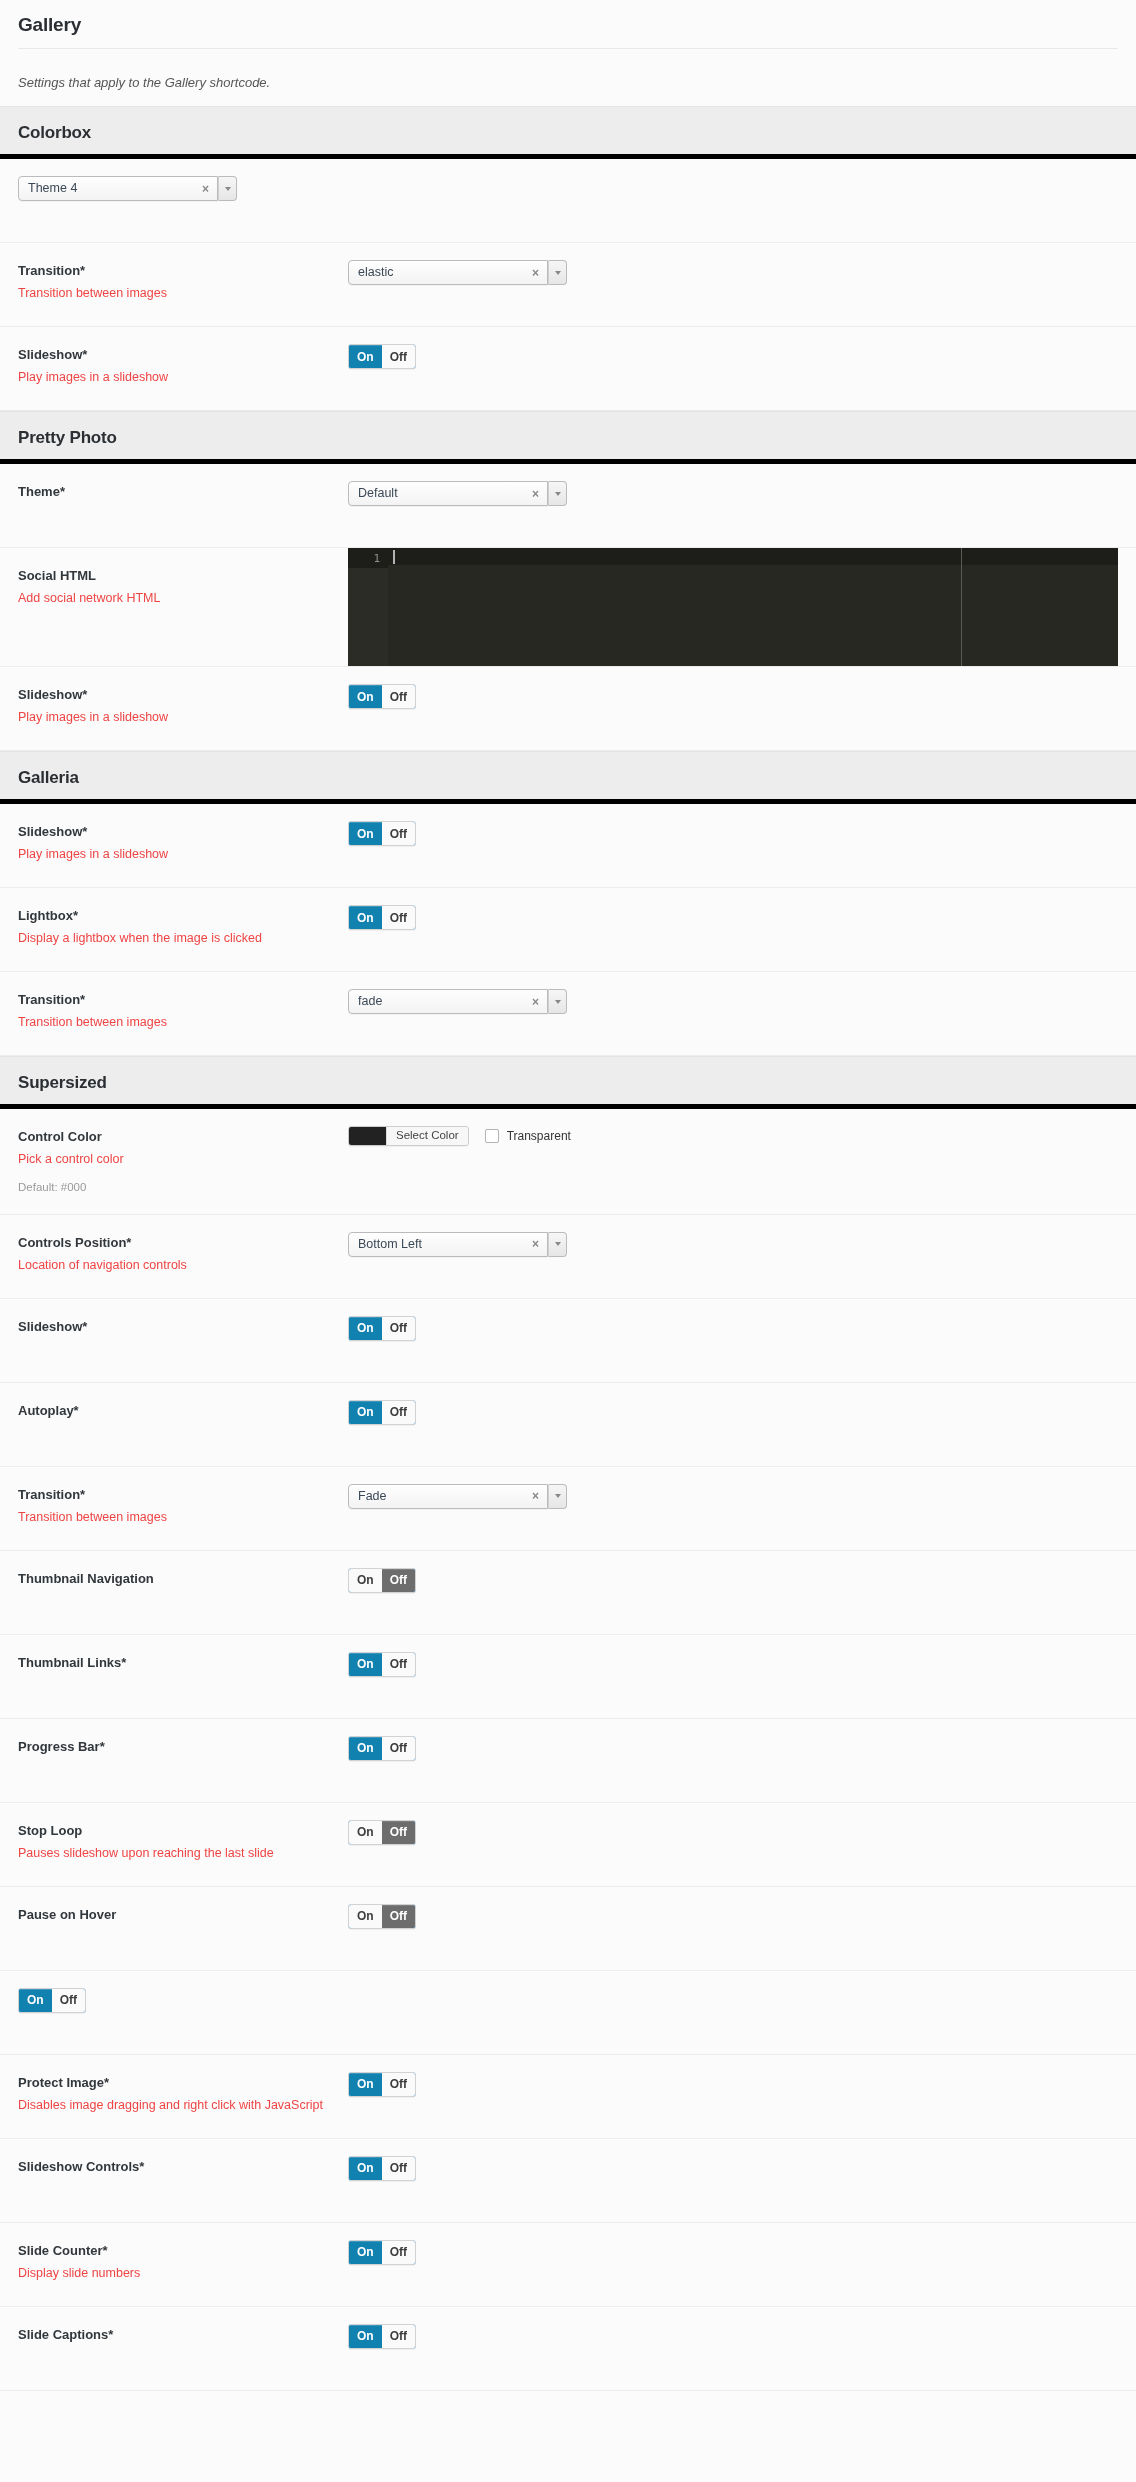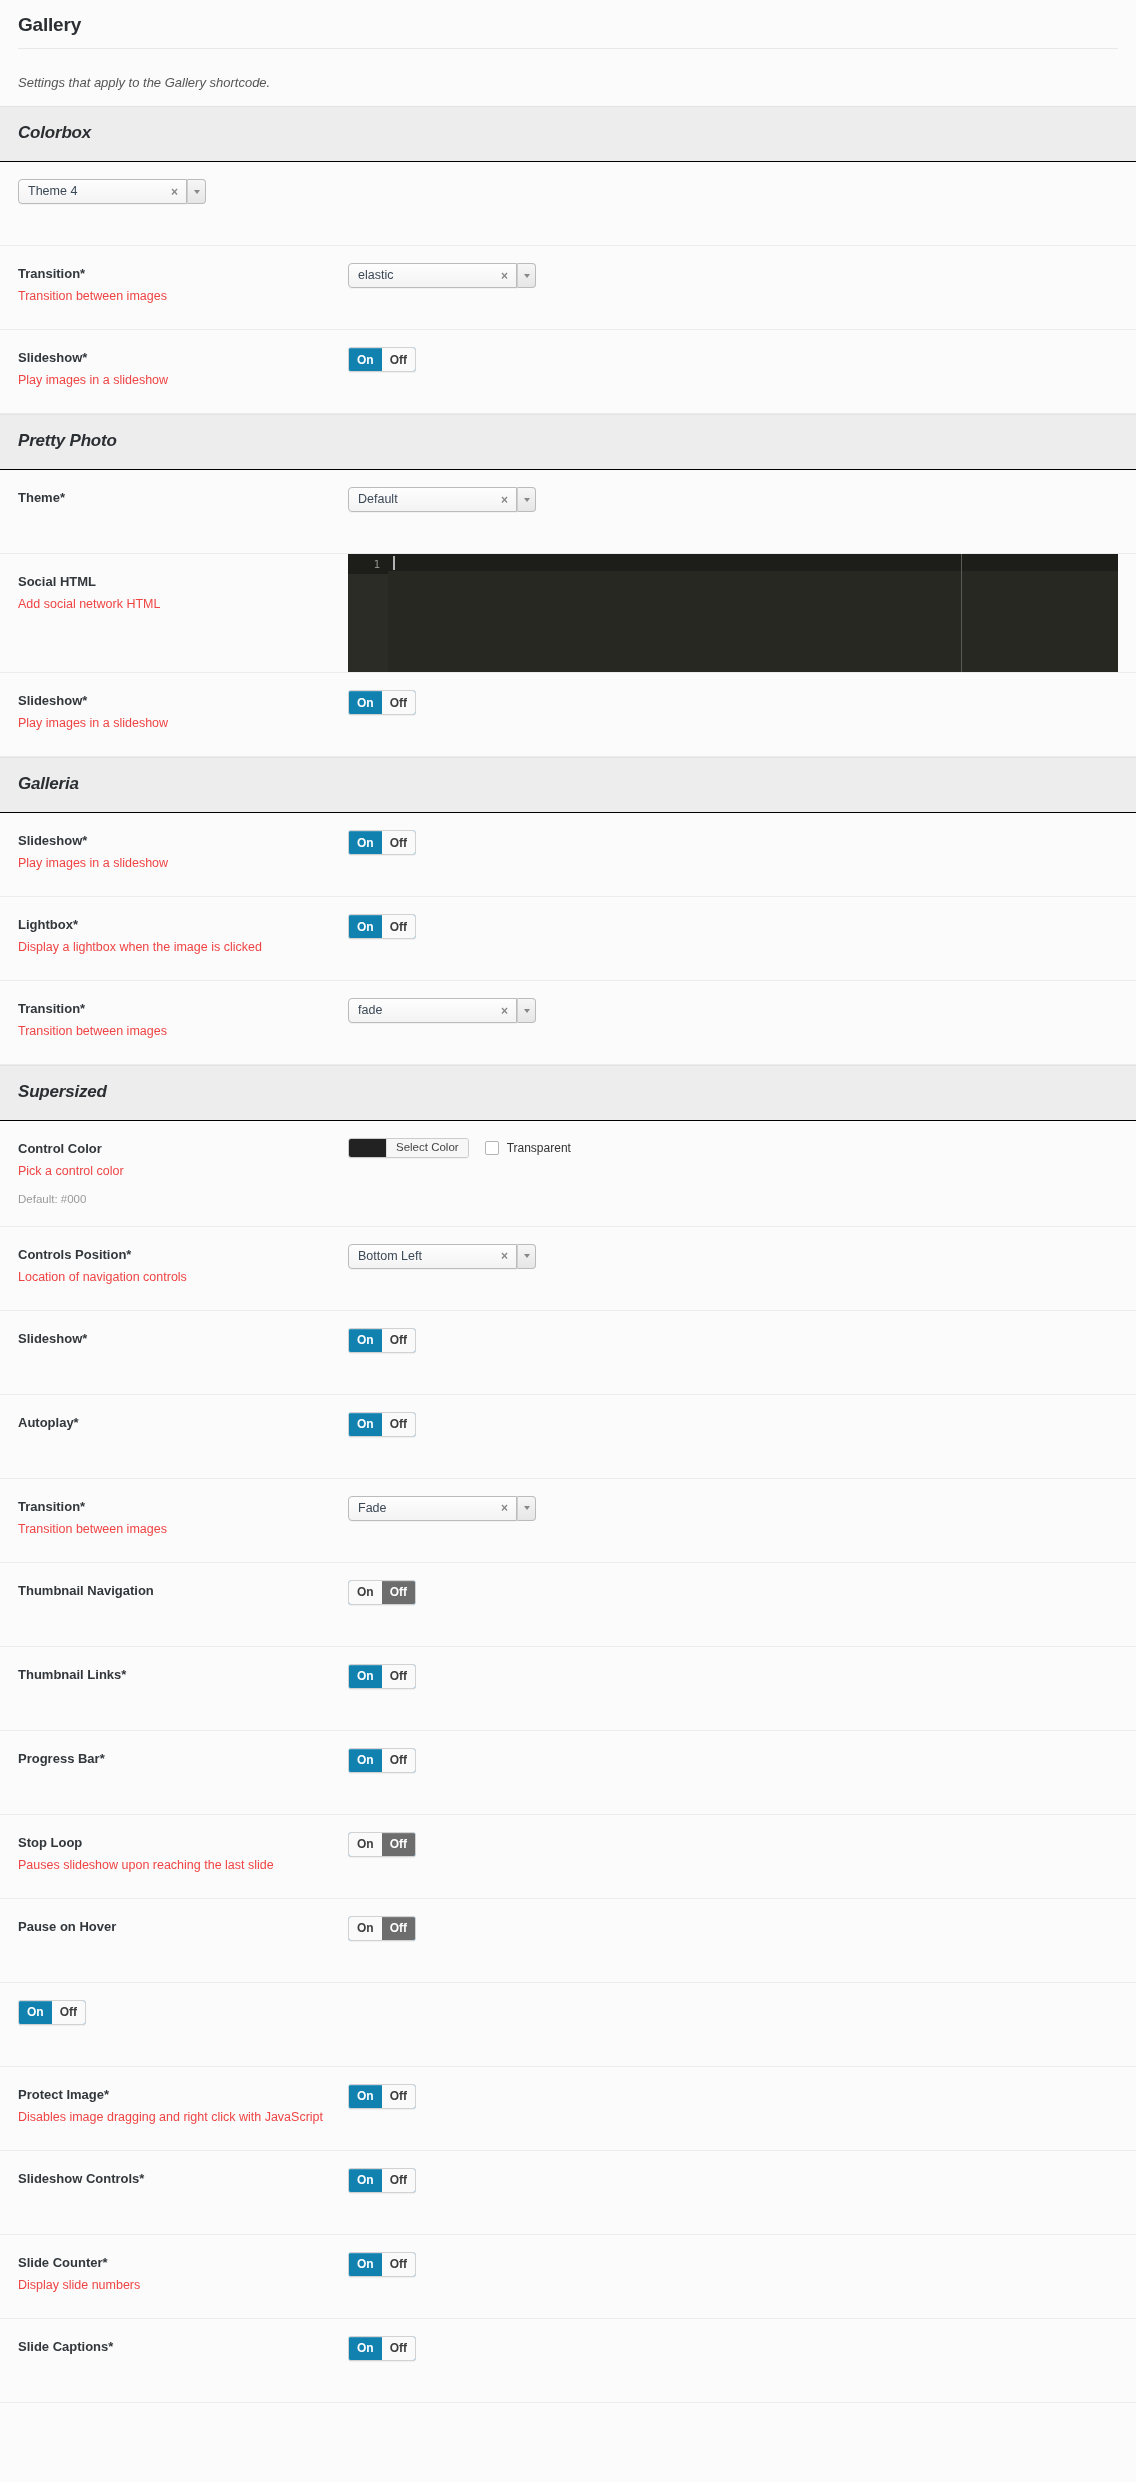--- a/index.html
+++ b/index.html
@@ -21,23 +21,22 @@
   .page-head-rule { height: 1px; background: #e8e8e8; margin: 12px 0 0 0; }
   .page-desc {
     padding: 14px 18px 16px 18px;
     font-size: 13px; font-style: italic; color: #555;
   }
 
   
   .section-head {
     background: #ededed;
     border-top: 1px solid #e3e3e3;
-    border-bottom: 1px solid #000000;
-    padding: 16px 18px 18px 18px;
-    font-style: italic;
+    border-bottom: 5px solid #000000;
+    padding: 16px 18px 11px 18px;
   }
   .section-head h2 {
     margin: 0; font-size: 17px; font-weight: 700; color: #2b2f33;
     letter-spacing: -0.2px;
   }
 
   
   .field {
     display: flex;
     align-items: flex-start;
@@ -70,21 +69,21 @@
   }
 
   
   .select2 {
     display: inline-flex;
     align-items: stretch;
     height: 25px;
     min-width: 0;
   }
   .s2-main {
-    width: 169px;
+    width: 200px;
     background: linear-gradient(to bottom, #fefefe 0%, #f3f3f3 100%);
     border: 1px solid #bbb;
     border-radius: 4px 0 0 4px;
     display: flex;
     align-items: center;
     padding: 0 4px 0 9px;
     box-shadow: 0 1px 0 rgba(0,0,0,0.04);
   }
   .s2-text {
     flex: 1 1 auto;

